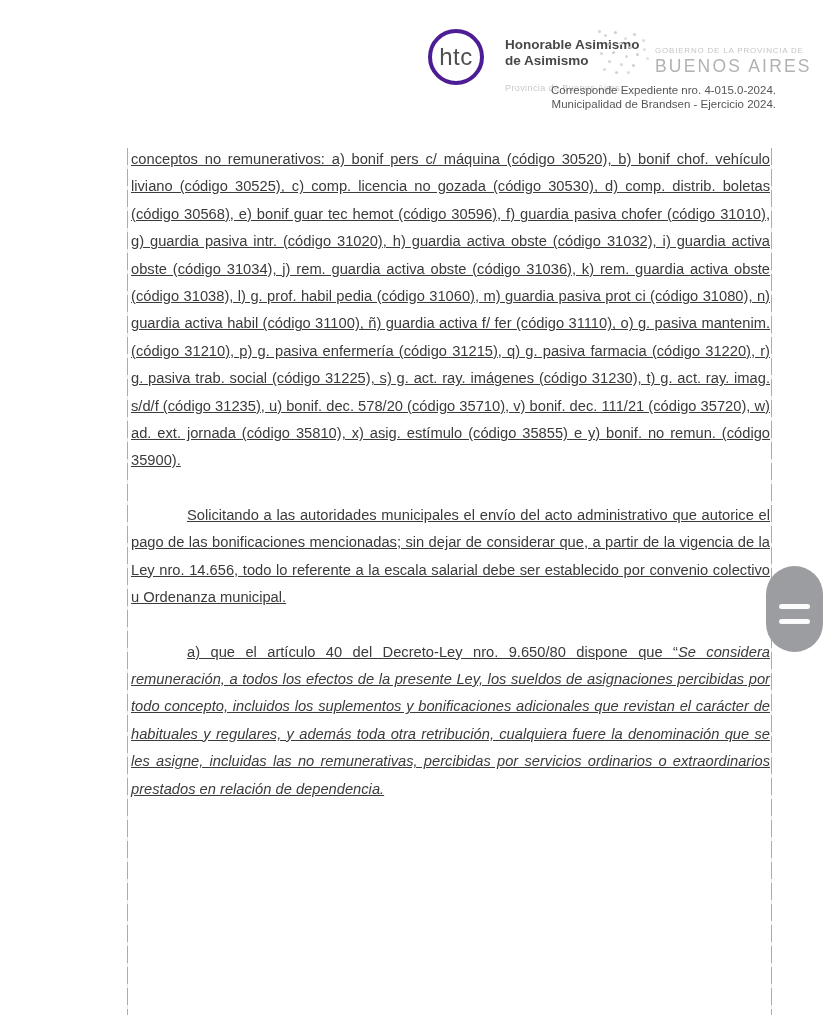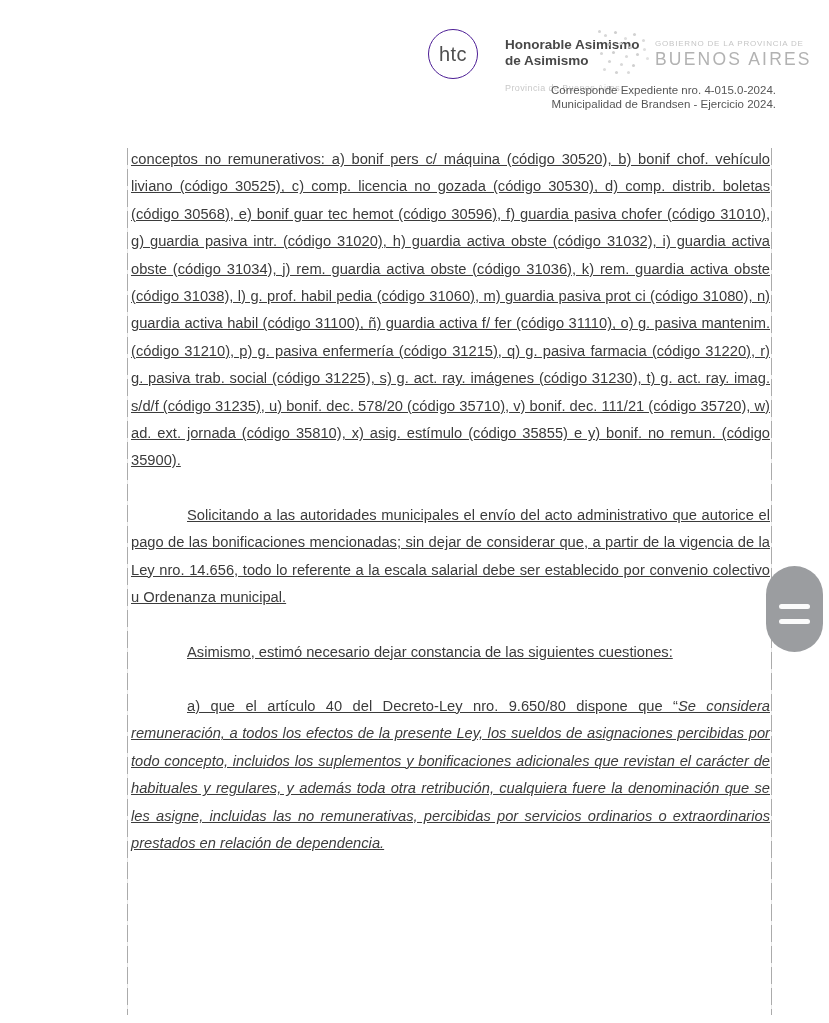--- a/index.html
+++ b/index.html
@@ -9,44 +9,44 @@
     font-family: "Liberation Sans", sans-serif;
     position: relative;
     overflow: hidden;
   }
   .page { position: absolute; inset: 0; }
 
   
   .logo-circle {
     position: absolute; left: 428px; top: 29px;
     width: 48px; height: 48px;
-    border: 1px solid #4c1d95; border-radius: 50%;
+    border: 4px solid #4c1d95; border-radius: 50%;
     display: flex; align-items: center; justify-content: center;
-    color: #4f4f4f; font-size: 20px; letter-spacing: 0.5px;
+    color: #4f4f4f; font-size: 24px; letter-spacing: 0.5px;
   }
   .org-block { position: absolute; left: 505px; top: 37px; }
   .org-line {
     font-size: 13.5px; font-weight: bold; color: #484848; line-height: 16px;
   }
   .org-subtitle {
     margin-top: 14px; font-size: 9px; color: #c9c9c9; letter-spacing: 0.4px;
   }
   .emblem {
     position: absolute; left: 598px; top: 30px;
     width: 3px; height: 3px; border-radius: 50%; background: #d4d4d4;
     box-shadow:
       6px 4px 0 #d8d8d8, 16px 1px 0 #cfcfcf, 26px 7px 0 #dedede,
       35px 3px 0 #d2d2d2, 44px 9px 0 #dadada, 9px 13px 0 #cccccc,
       21px 12px 0 #dddddd, 31px 16px 0 #d0d0d0, 45px 18px 0 #e0e0e0,
       2px 22px 0 #d6d6d6, 14px 21px 0 #cfcfcf, 27px 25px 0 #dadada,
       38px 23px 0 #d0d0d0, 48px 27px 0 #e2e2e2, 10px 30px 0 #d4d4d4,
       22px 33px 0 #d9d9d9, 34px 34px 0 #cfcfcf, 5px 38px 0 #dcdcdc,
       17px 41px 0 #d2d2d2, 29px 41px 0 #dadada;
   }
-  .gov-block { position: absolute; left: 655px; top: 39px; }
+  .gov-block { position: absolute; left: 655px; top: 46px; }
   .gov-line1 {
     font-size: 8px; color: #c6c6c6; letter-spacing: 0.8px; white-space: nowrap;
   }
   .gov-line2 {
     margin-top: 1px; font-size: 17.5px; color: #b2b2b2;
     letter-spacing: 2.2px; white-space: nowrap;
   }
   .reference {
     position: absolute; right: 53px; top: 84px;
     text-align: right; font-size: 11.5px; color: #565656; line-height: 13.5px;
@@ -111,21 +111,20 @@
     <div>Corresponde Expediente nro. 4-015.0-2024.</div>
     <div>Municipalidad de Brandsen - Ejercicio 2024.</div>
   </div>
 
   <div class="rule rule-left"></div>
   <div class="rule rule-right"></div>
 
   <main class="doc-body">
     <p class="para">conceptos no remunerativos: a) bonif pers c/ máquina (código 30520), b) bonif chof. vehículo liviano (código 30525), c) comp. licencia no gozada (código 30530), d) comp. distrib. boletas (código 30568), e) bonif guar tec hemot (código 30596), f) guardia pasiva chofer (código 31010), g) guardia pasiva intr. (código 31020), h) guardia activa obste (código 31032), i) guardia activa obste (código 31034), j) rem. guardia activa obste (código 31036), k) rem. guardia activa obste (código 31038), l) g. prof. habil pedia (código 31060), m) guardia pasiva prot ci (código 31080), n) guardia activa habil (código 31100), ñ) guardia activa f/ fer (código 31110), o) g. pasiva mantenim. (código 31210), p) g. pasiva enfermería (código 31215), q) g. pasiva farmacia (código 31220), r) g. pasiva trab. social (código 31225), s) g. act. ray. imágenes (código 31230), t) g. act. ray. imag. s/d/f (código 31235), u) bonif. dec. 578/20 (código 35710), v) bonif. dec. 111/21 (código 35720), w) ad. ext. jornada (código 35810), x) asig. estímulo (código 35855) e y) bonif. no remun. (código 35900).</p>
     <p class="para indent">Solicitando a las autoridades municipales el envío del acto administrativo que autorice el pago de las bonificaciones mencionadas; sin dejar de considerar que, a partir de la vigencia de la Ley nro. 14.656, todo lo referente a la escala salarial debe ser establecido por convenio colectivo u Ordenanza municipal.</p>
-    <p class="para indent">Asimismo, estimó necesario dejar constancia de las siguientes cuestiones:</p>
     <p class="para indent"><span>a) que el artículo 40 del Decreto-Ley nro. 9.650/80 dispone que “</span><em>Se considera remuneración, a todos los efectos de la presente Ley, los sueldos de asignaciones percibidas por todo concepto, incluidos los suplementos y bonificaciones adicionales que revistan el carácter de habituales y regulares, y además toda otra retribución, cualquiera fuere la denominación que se les asigne, incluidas las no remunerativas, percibidas por servicios ordinarios o extraordinarios prestados en relación de dependencia.</em></p>
   </main>
 
   <div class="scroll-handle">
     <span class="bar"></span>
     <span class="bar"></span>
   </div>
 
 </div>
 

